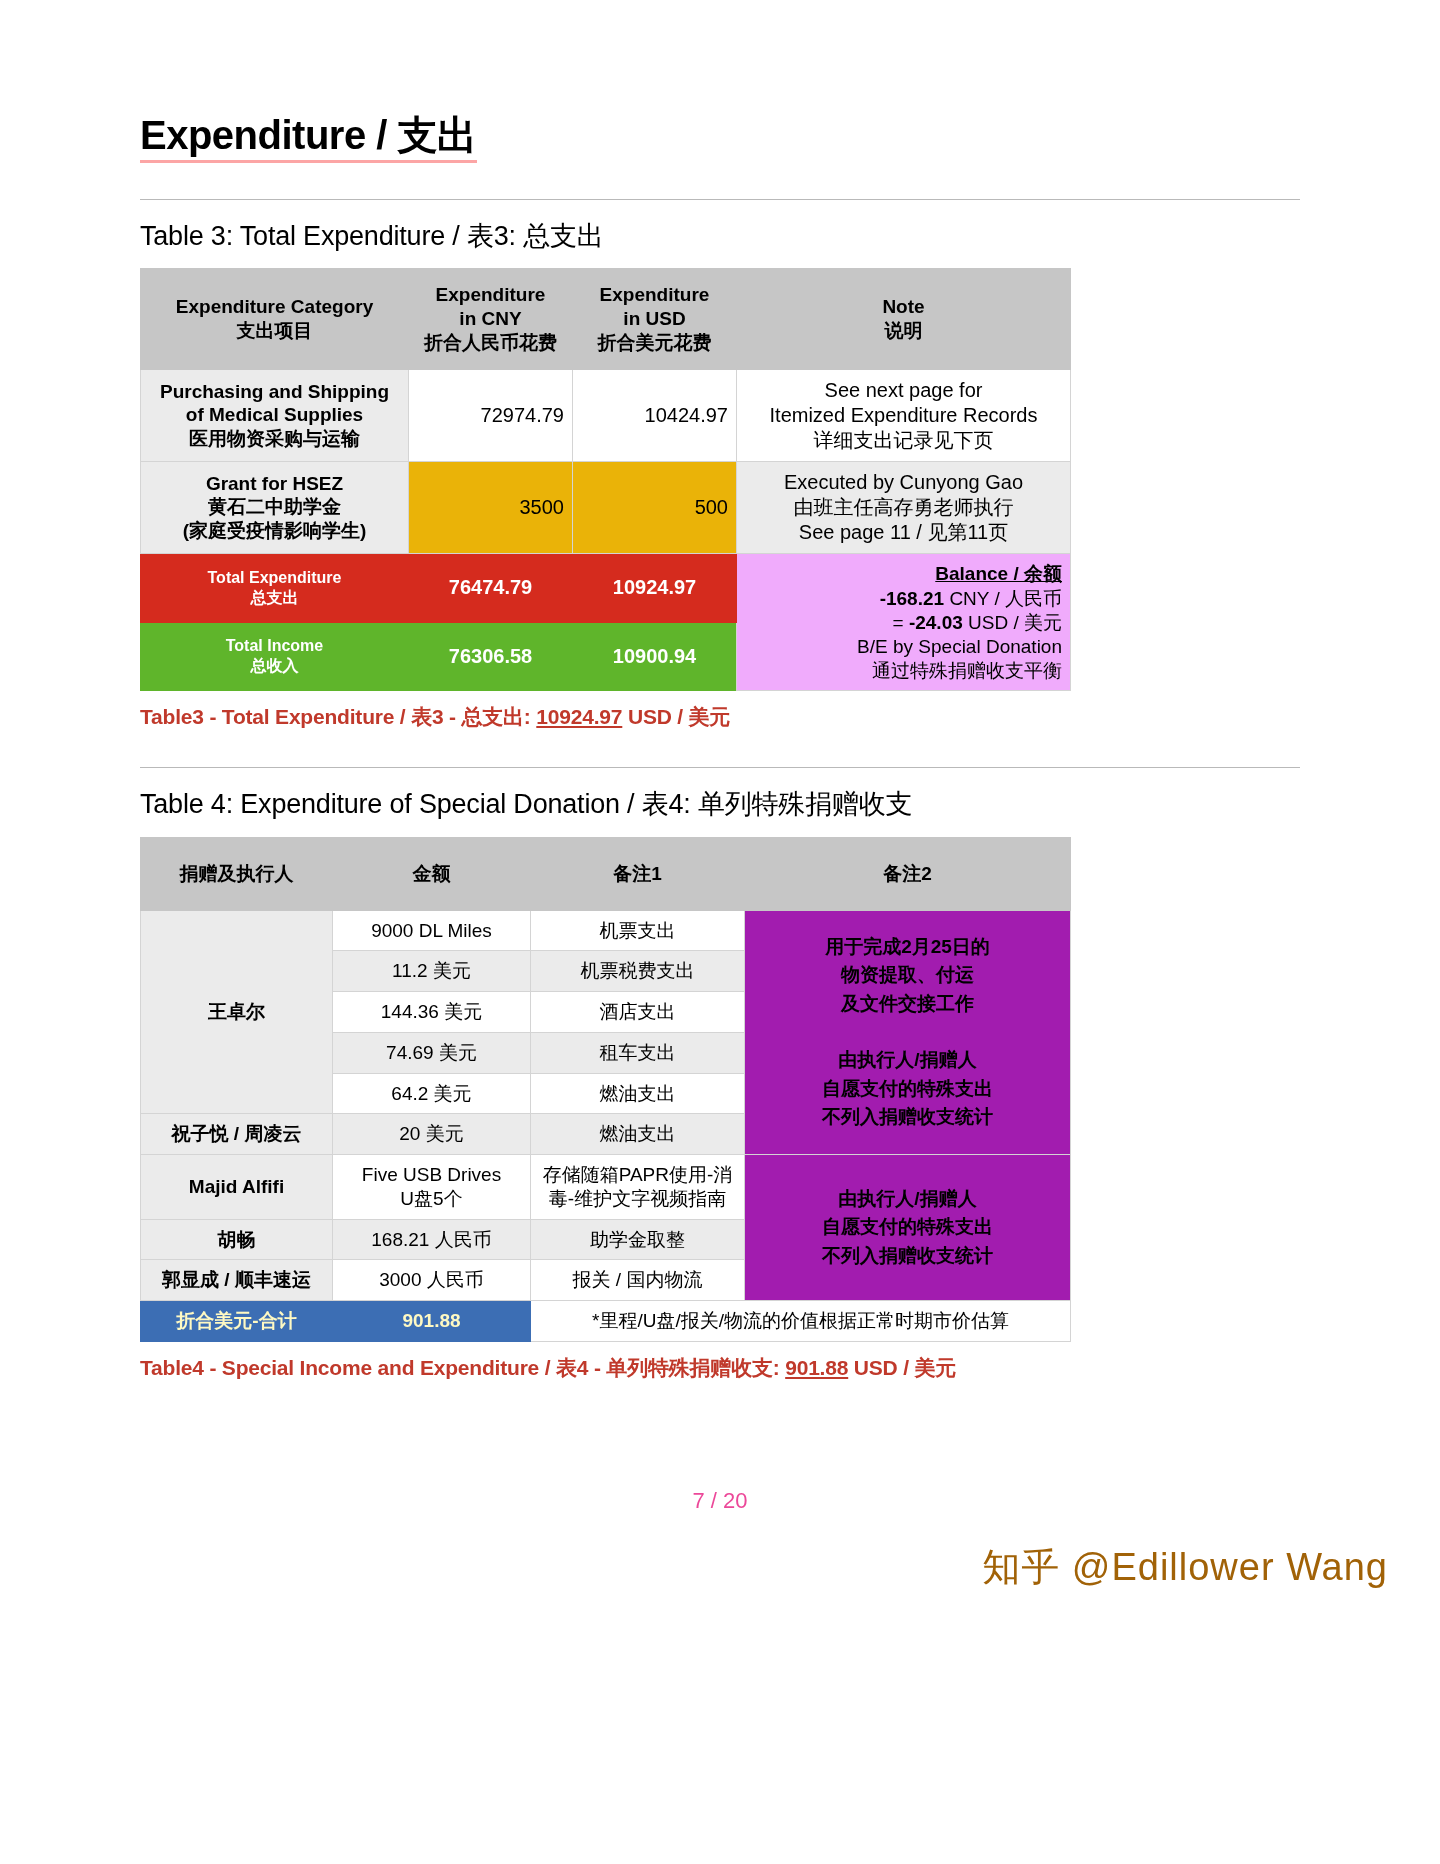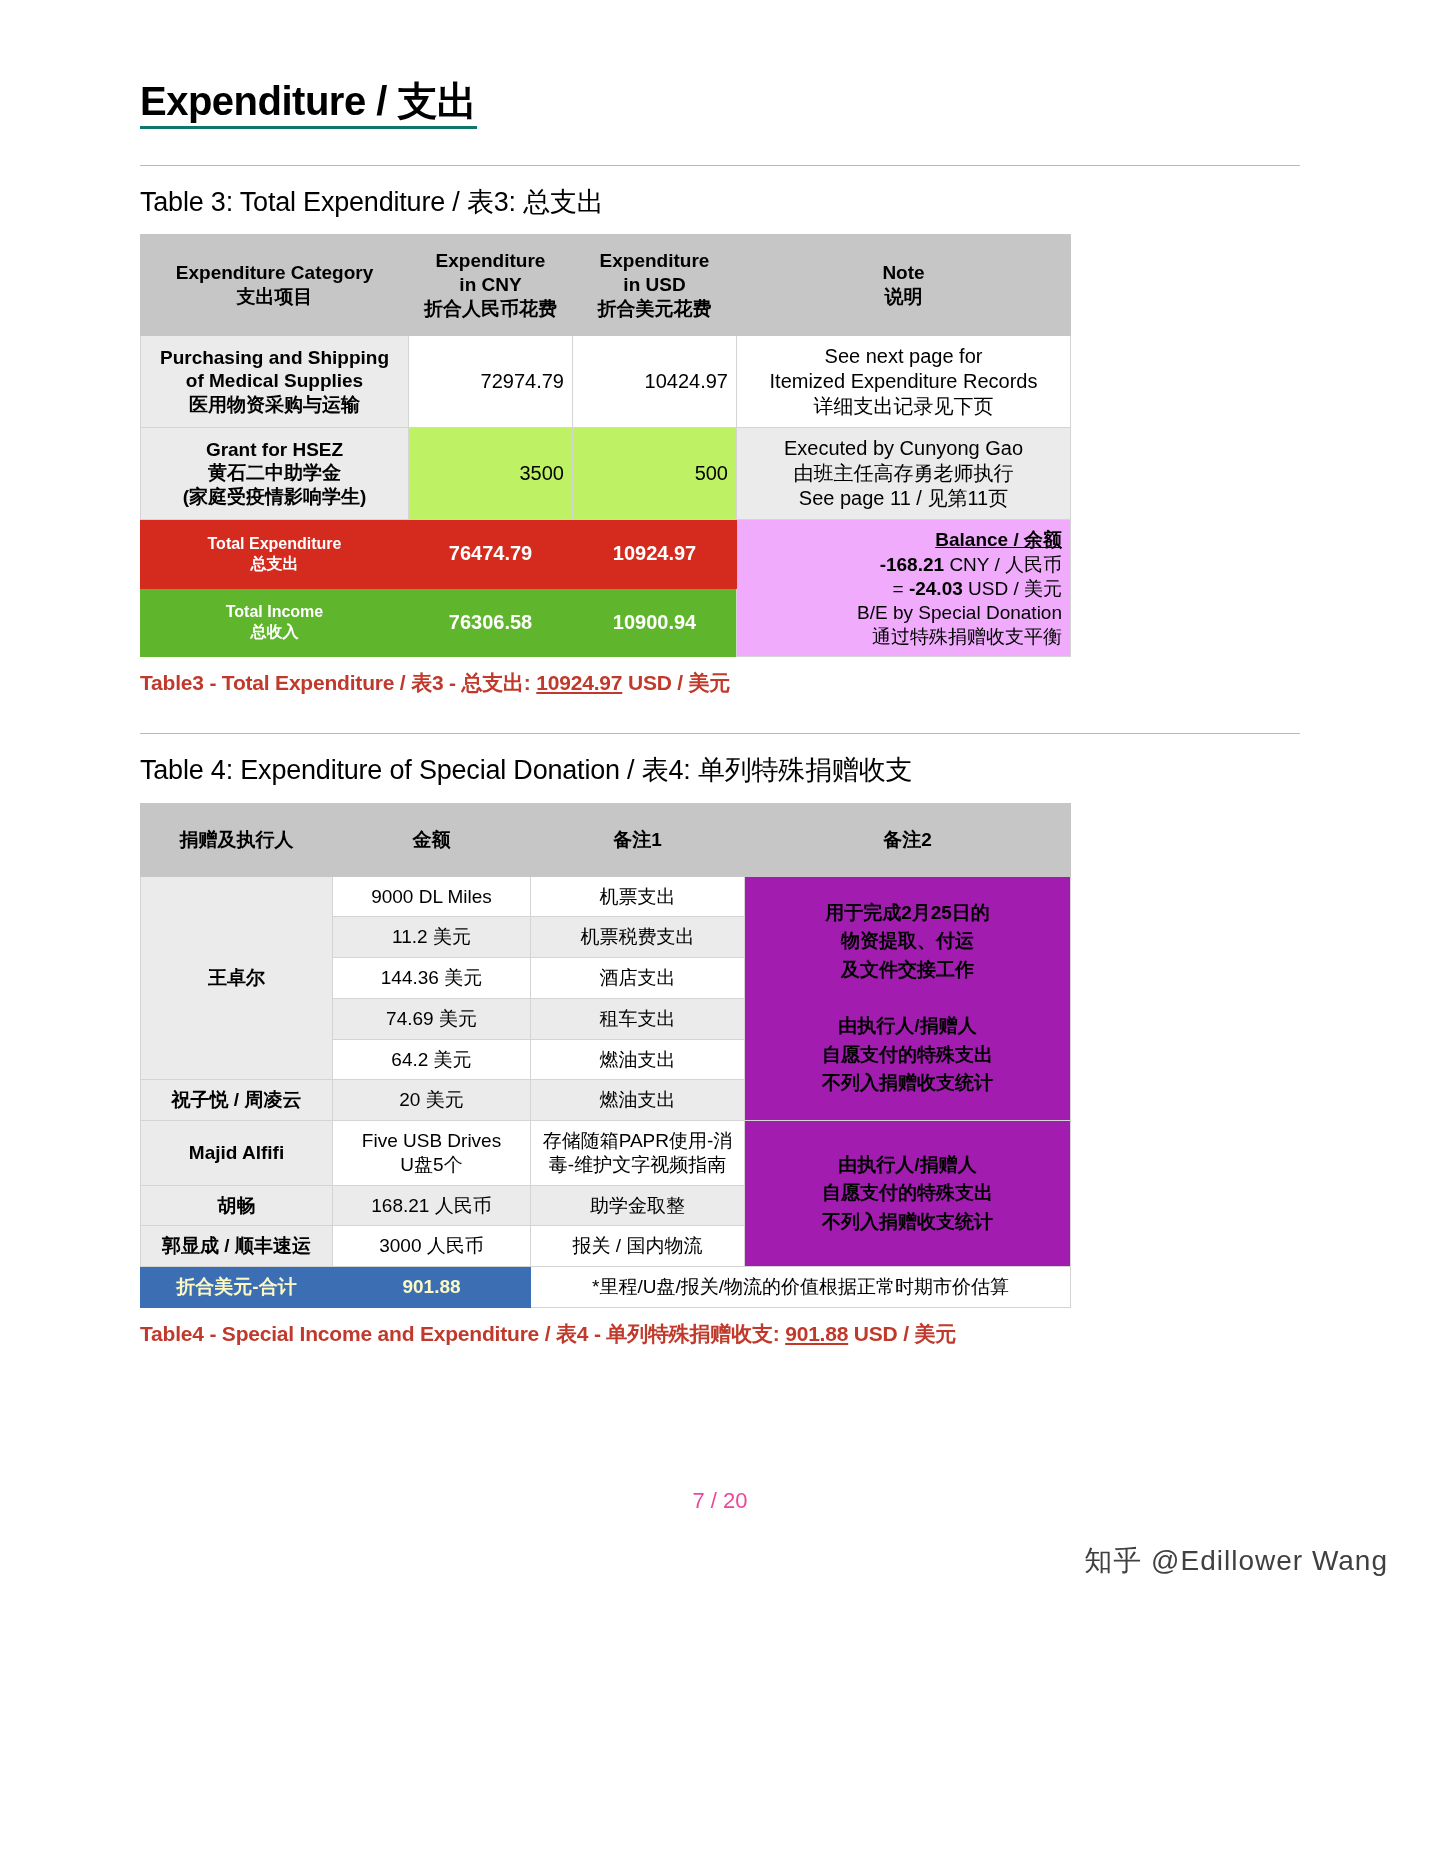--- a/index.html
+++ b/index.html
@@ -21,25 +21,25 @@
     height: 1864px;
     box-sizing: border-box;
     padding: 0 140px;
   }
 
   
   .doc-title {
     font-size: 40px;
     font-weight: bold;
     letter-spacing: -0.5px;
-    padding-top: 78px;
+    padding-top: 112px;
     margin: 0;
     line-height: 1.15;
     display: inline-block;
-    border-bottom: 3px solid #0f766e;
+    border-bottom: 3px solid #fca5a5;
     padding-bottom: 2px;
   }
   .title-wrap { line-height: 0; }
 
   .hr {
     border: none;
     border-top: 1px solid #b9b9b9;
     margin: 36px 0 0 0;
     height: 0;
   }
@@ -78,21 +78,21 @@
     background: #ebebeb;
     font-weight: bold;
     font-size: 19px;
     text-align: center;
   }
   .t3 .num {
     background: #ffffff;
     font-size: 20px;
     text-align: right;
   }
-  .t3 .num.shade { background: #bef264; }
+  .t3 .num.shade { background: #eab308; }
   .t3 .note {
     background: #ffffff;
     font-size: 20px;
     text-align: center;
   }
   .t3 .note.shade { background: #ebebeb; }
   .t3 .row-white .cat { background: #ebebeb; }
 
   .t3 tr.red td.fill {
     background: #d52b1e;
@@ -179,22 +179,22 @@
     right: 0;
     top: 1488px;
     text-align: center;
     font-size: 22px;
     color: #ec4899;
   }
   .watermark {
     position: absolute;
     right: 52px;
     top: 1542px;
-    font-size: 28px;
-    color: #404040;
+    font-size: 38px;
+    color: #a16207;
     letter-spacing: 1px;
     white-space: nowrap;
   }
 </style>
 </head>
 <body>
 
 <div class="page">
 
   <div class="title-wrap">

